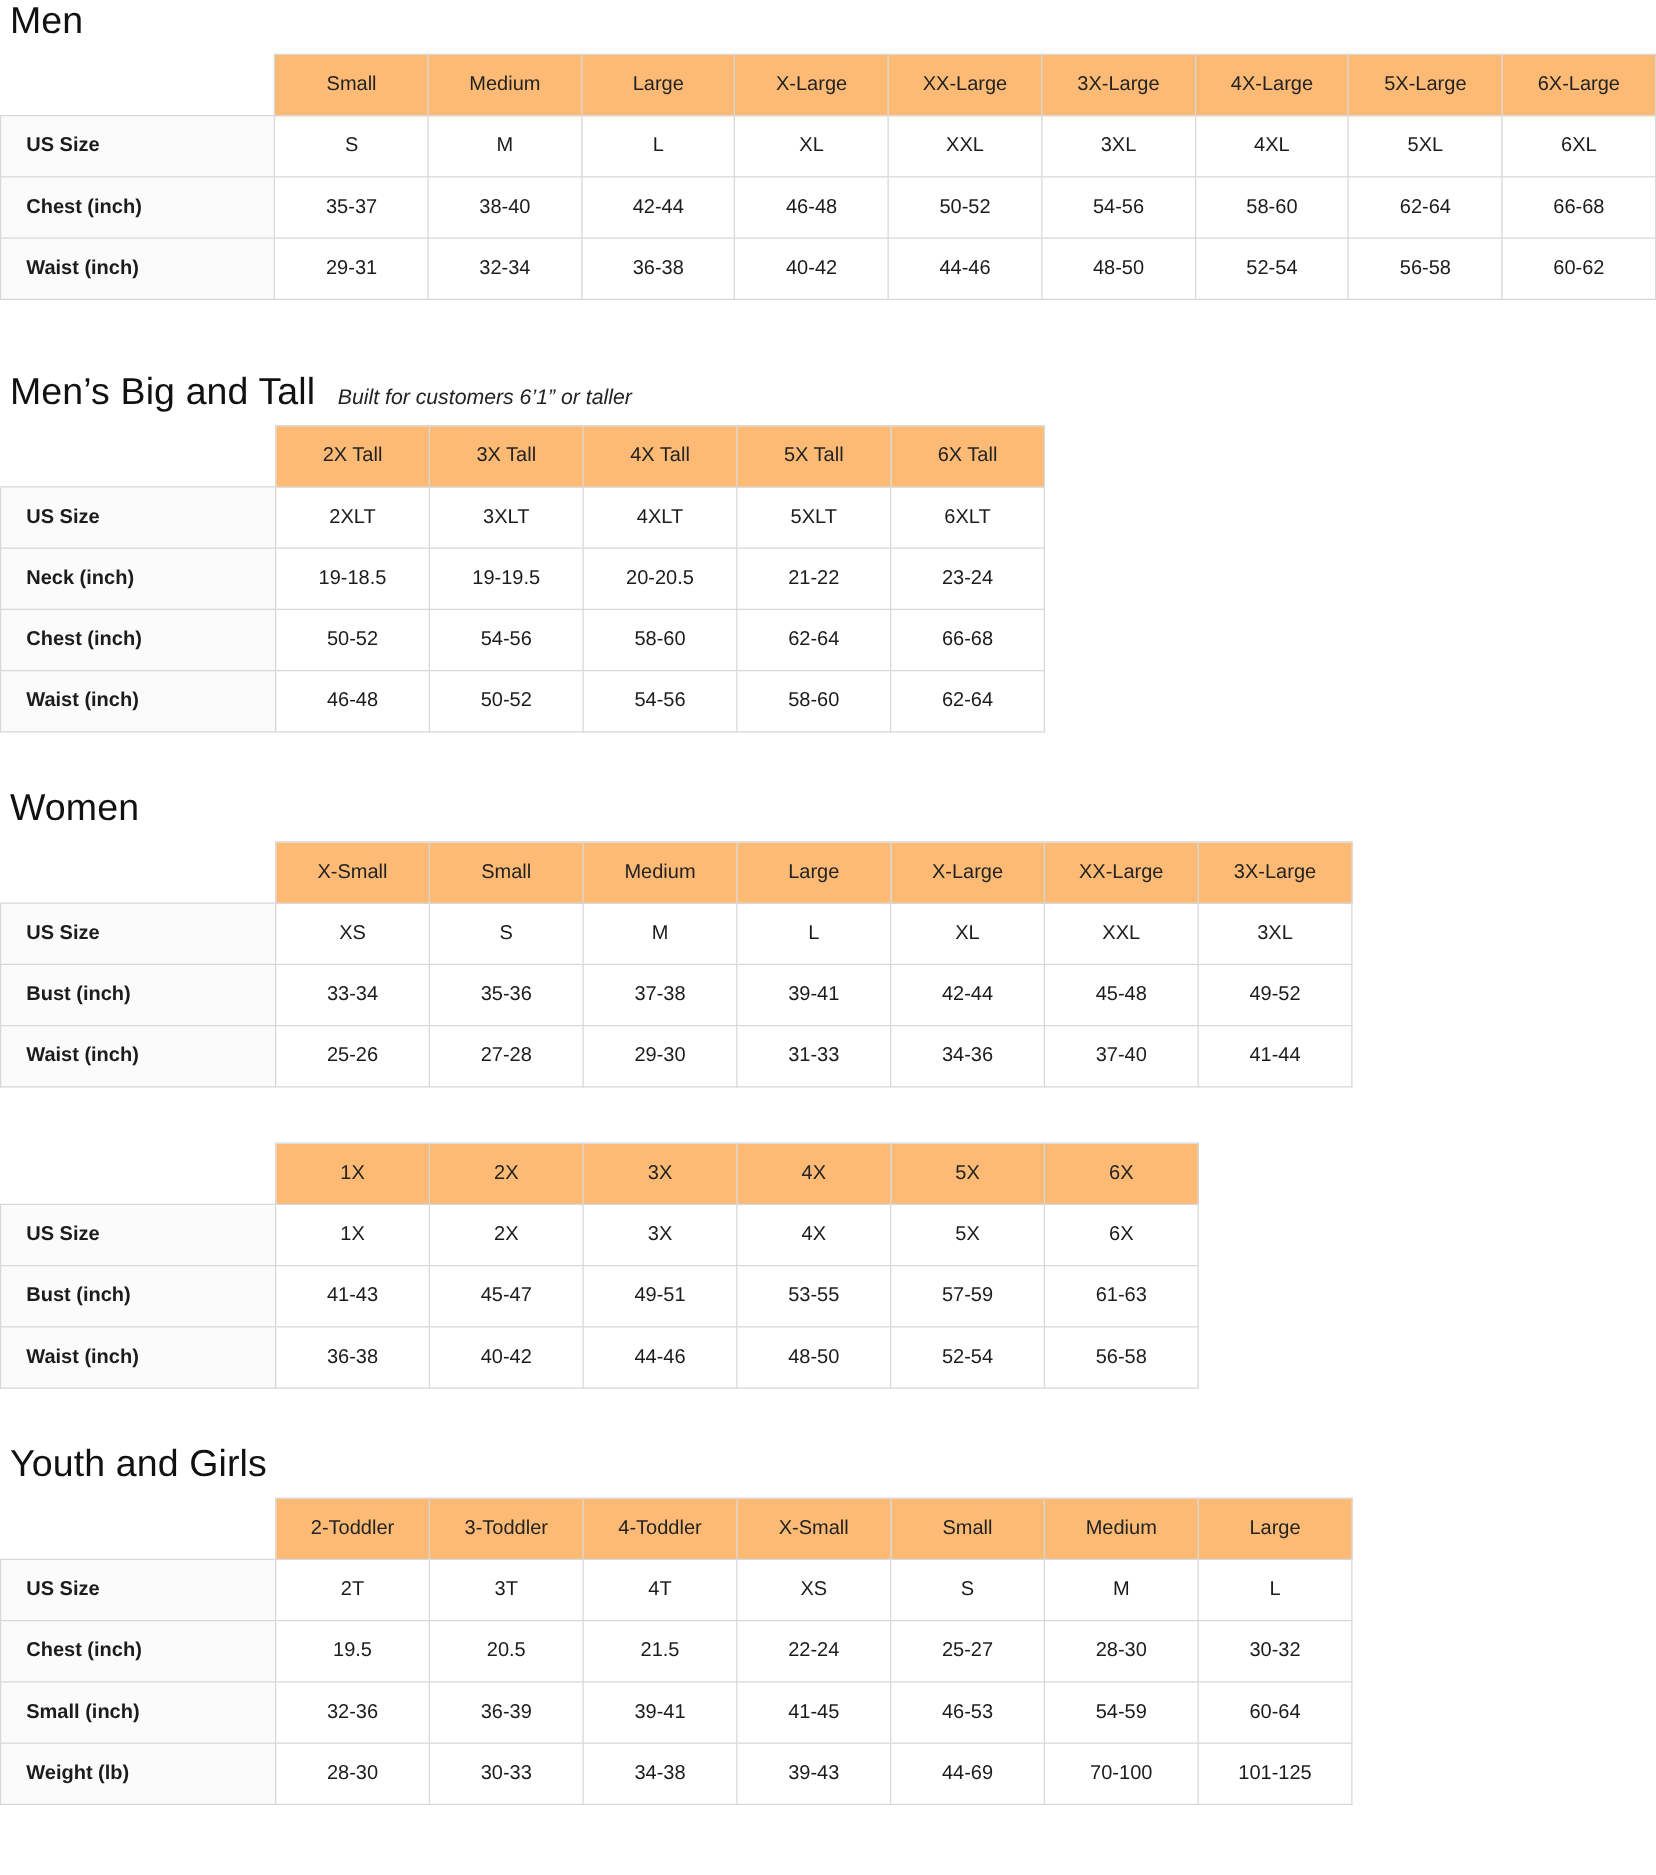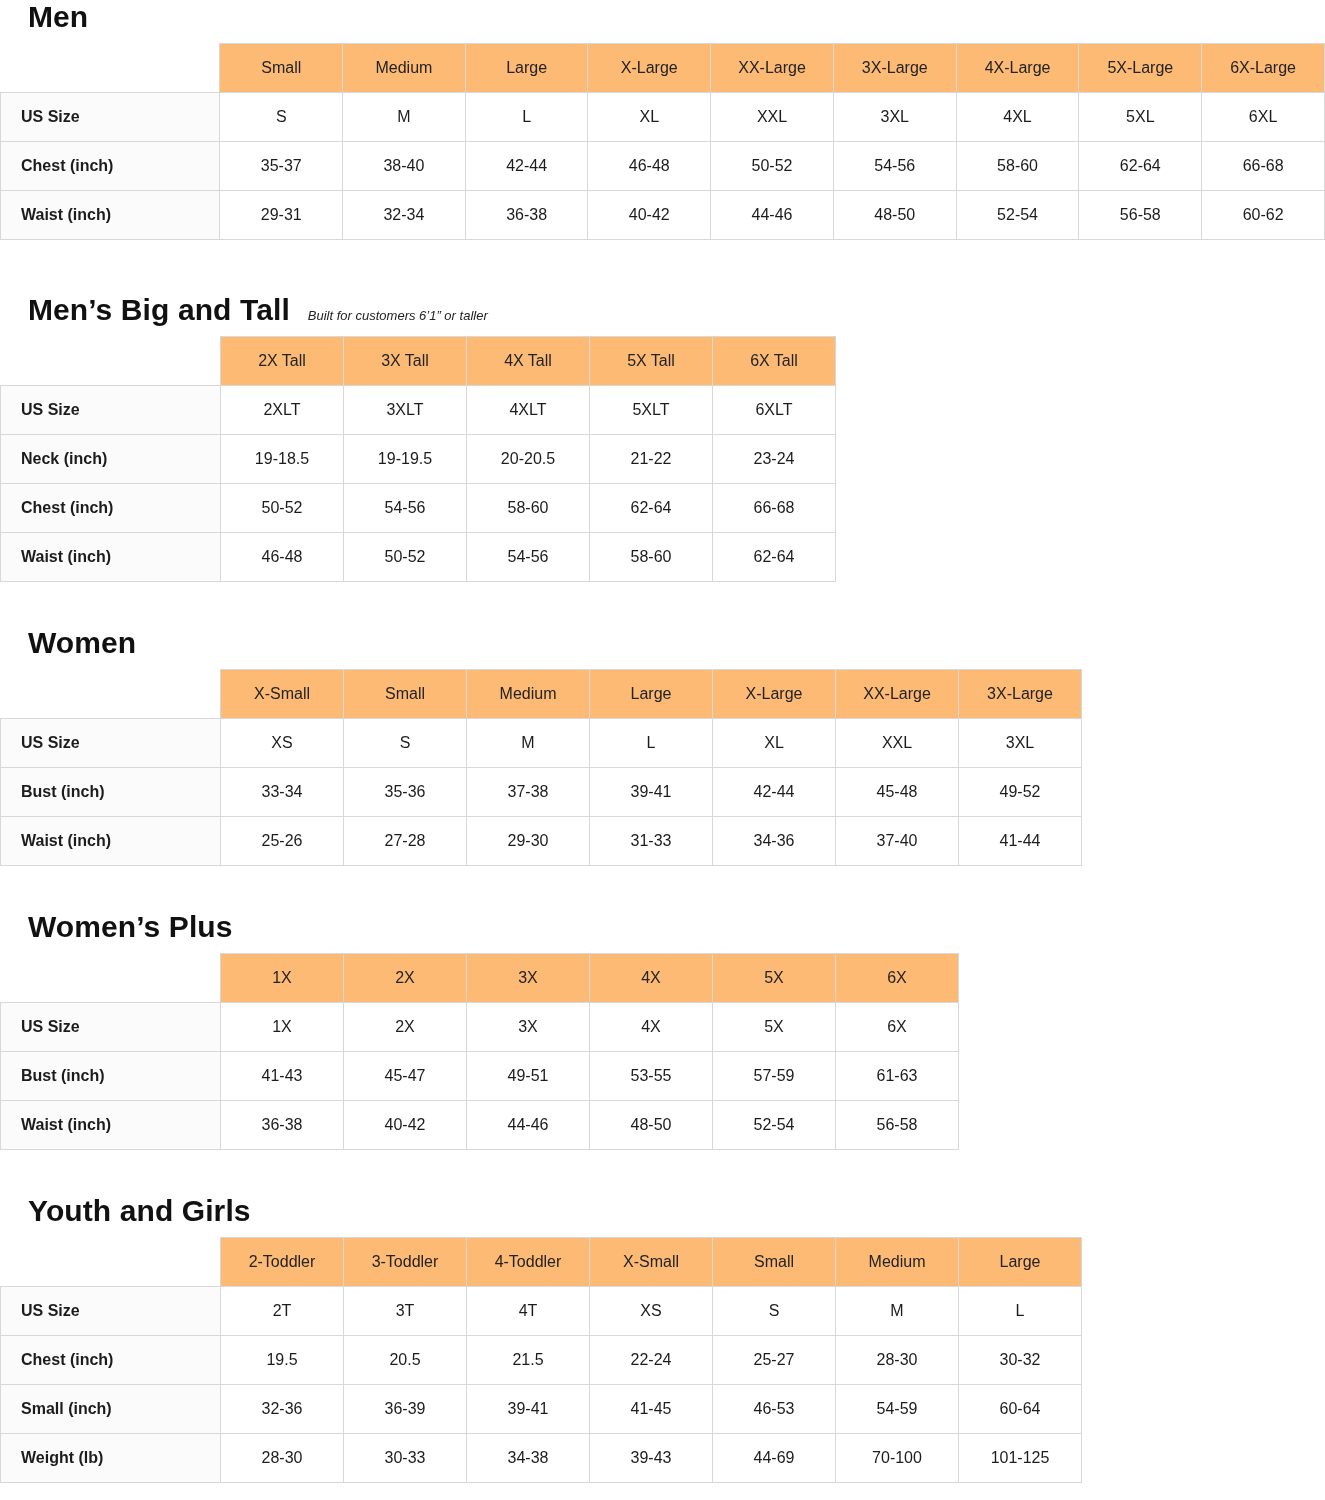--- a/index.html
+++ b/index.html
@@ -23,28 +23,27 @@
     margin: 0 0 0 0;
   }
   .section-head {
     display: flex;
     align-items: baseline;
     gap: 18px;
     padding: 0 0 10px 8px;
   }
   .section-title {
     font-size: 30px;
-    font-weight: 700;
+    font-weight: 400;
     color: #111111;
     letter-spacing: 0.1px;
     line-height: 1.1;
-    margin-left: 20px;
   }
   .section-note {
-    font-size: 13px;
+    font-size: 17px;
     font-style: italic;
     color: #232323;
     margin-top: 24px;
   }
   table.size-table {
     border-collapse: collapse;
     table-layout: fixed;
   }
   table.size-table td, table.size-table th {
     border: 1px solid #d8d8d8;
@@ -271,23 +270,20 @@
               <td>31-33</td>
               <td>34-36</td>
               <td>37-40</td>
               <td>41-44</td>
             </tr>
           </tbody>
         </table>
         <div class="spacer-lg"></div>
       </div>
       <div class="section">
-        <div class="section-head">
-          <div class="section-title">Women’s  Plus</div>
-        </div>
         <table class="size-table">
           <colgroup>
             <col class="col-label">
             <col class="col-val">
             <col class="col-val">
             <col class="col-val">
             <col class="col-val">
             <col class="col-val">
             <col class="col-val">
           </colgroup>

